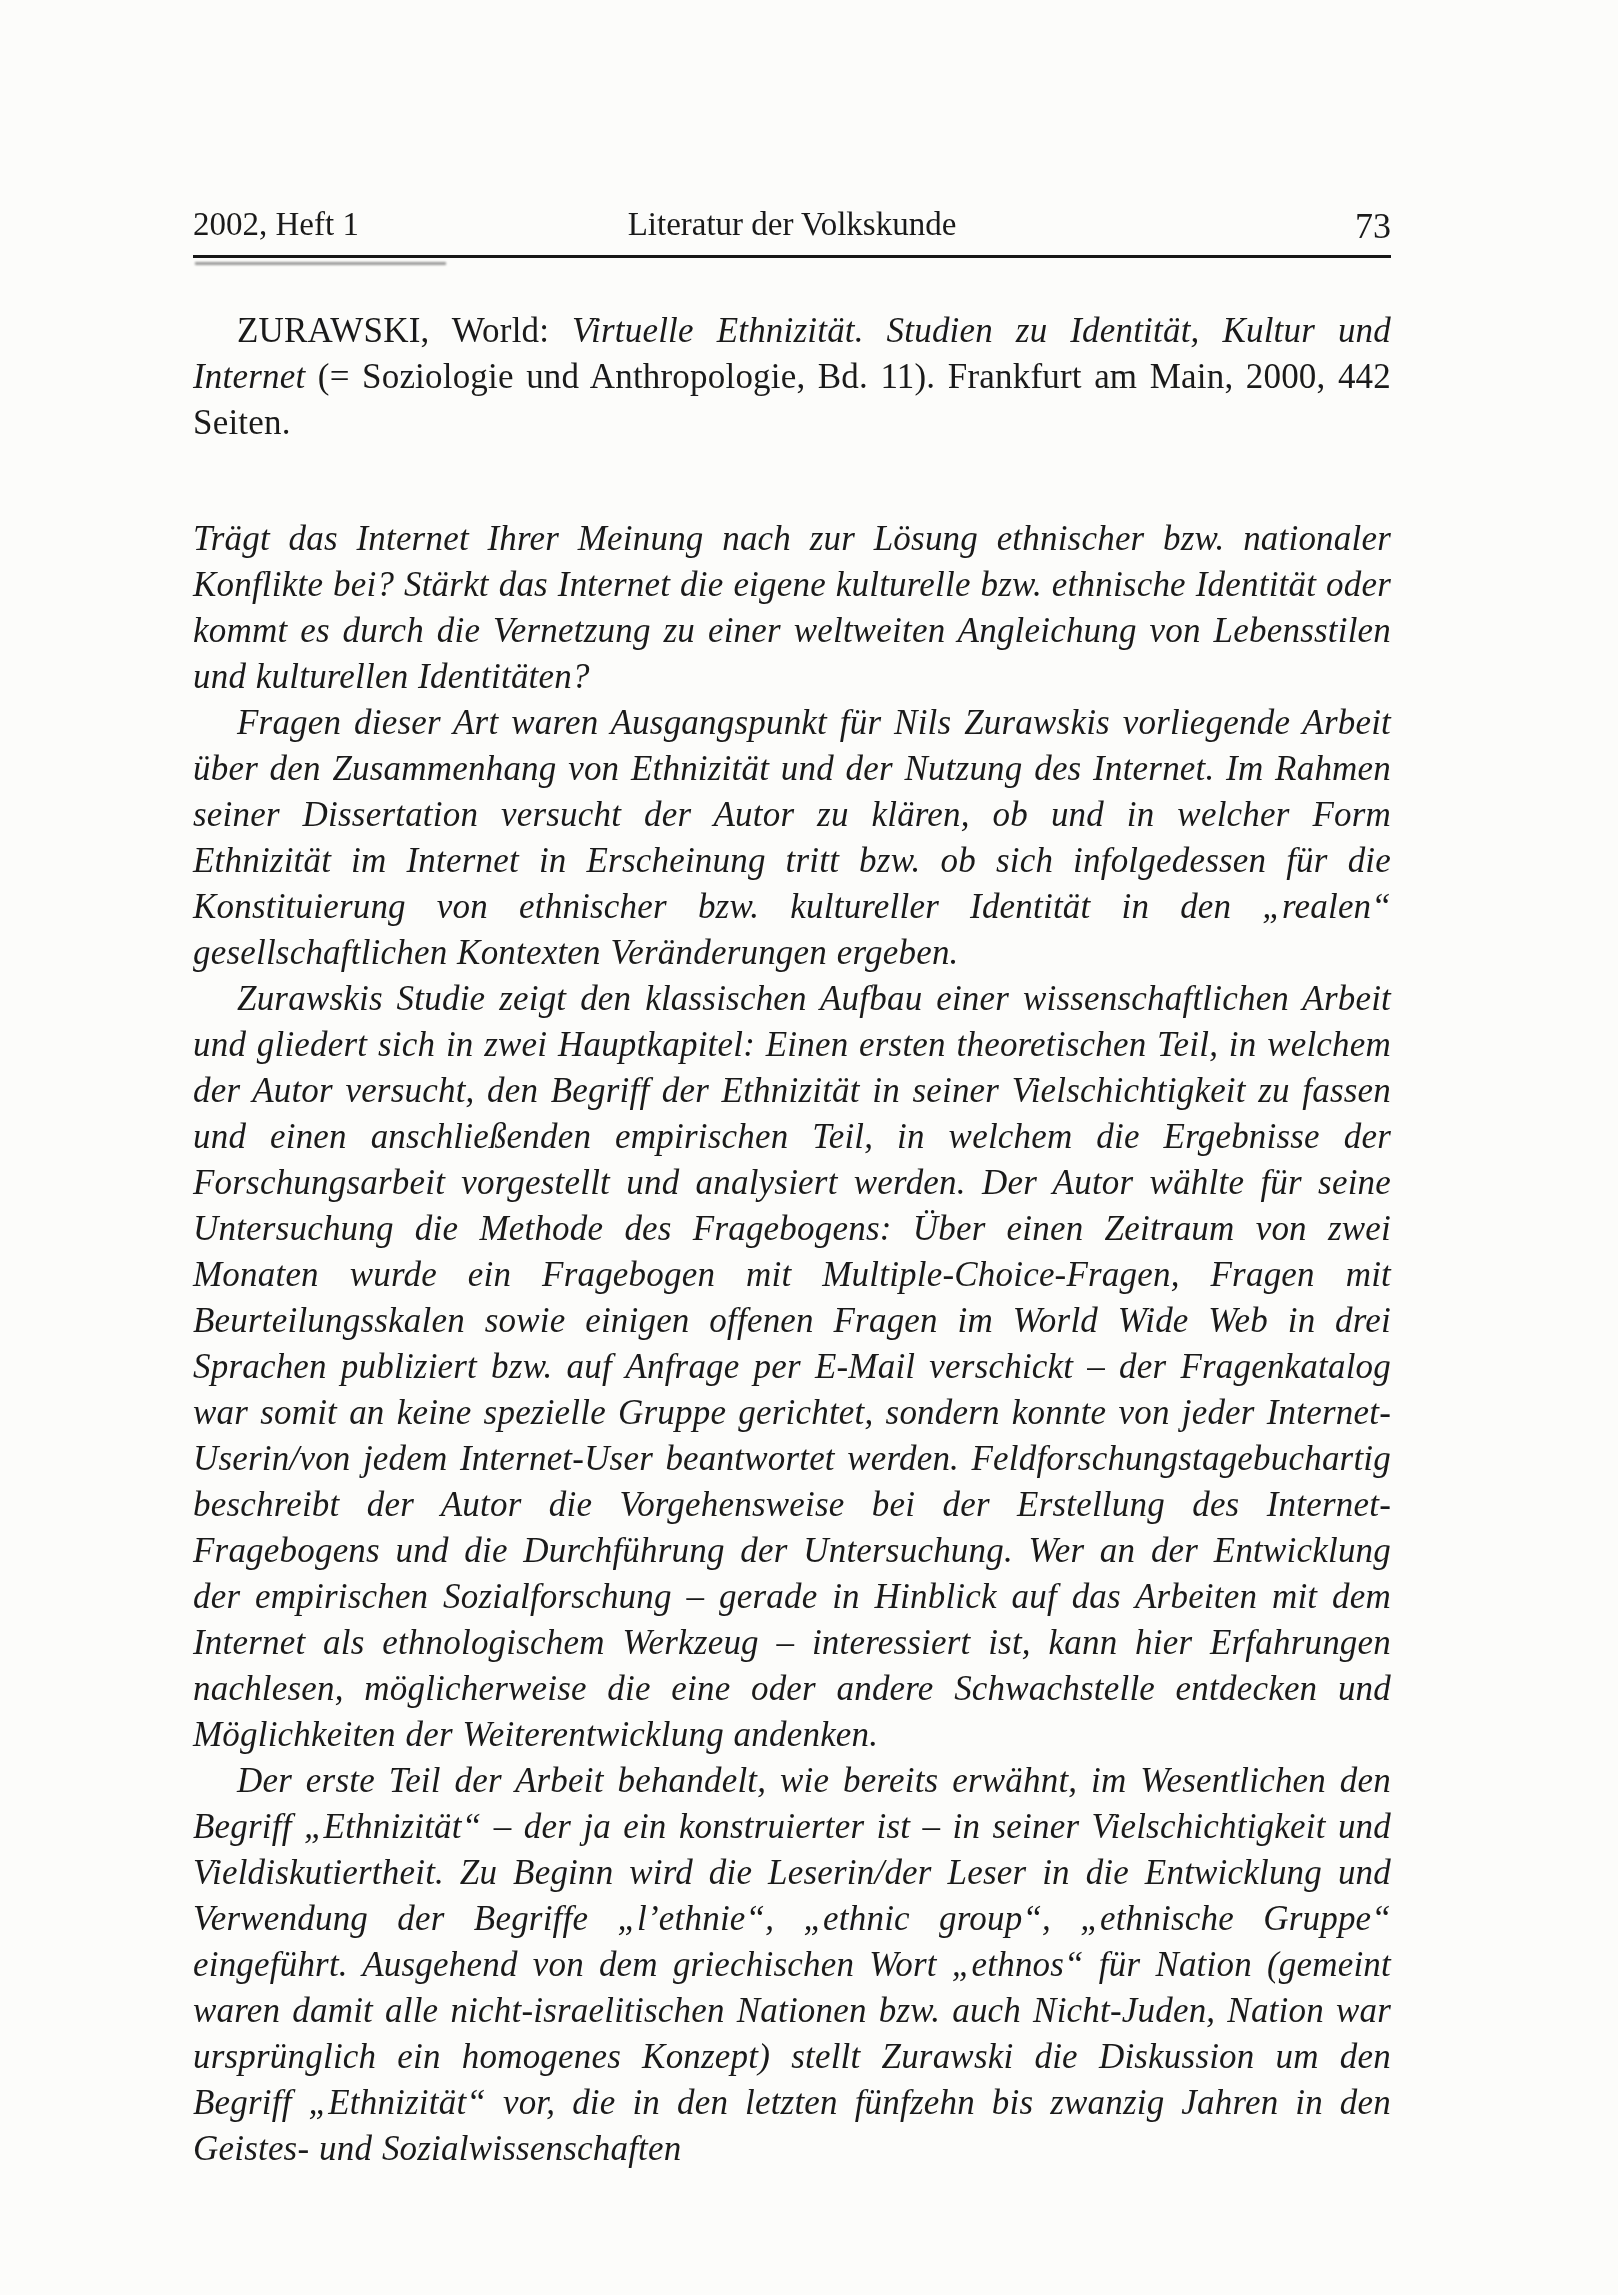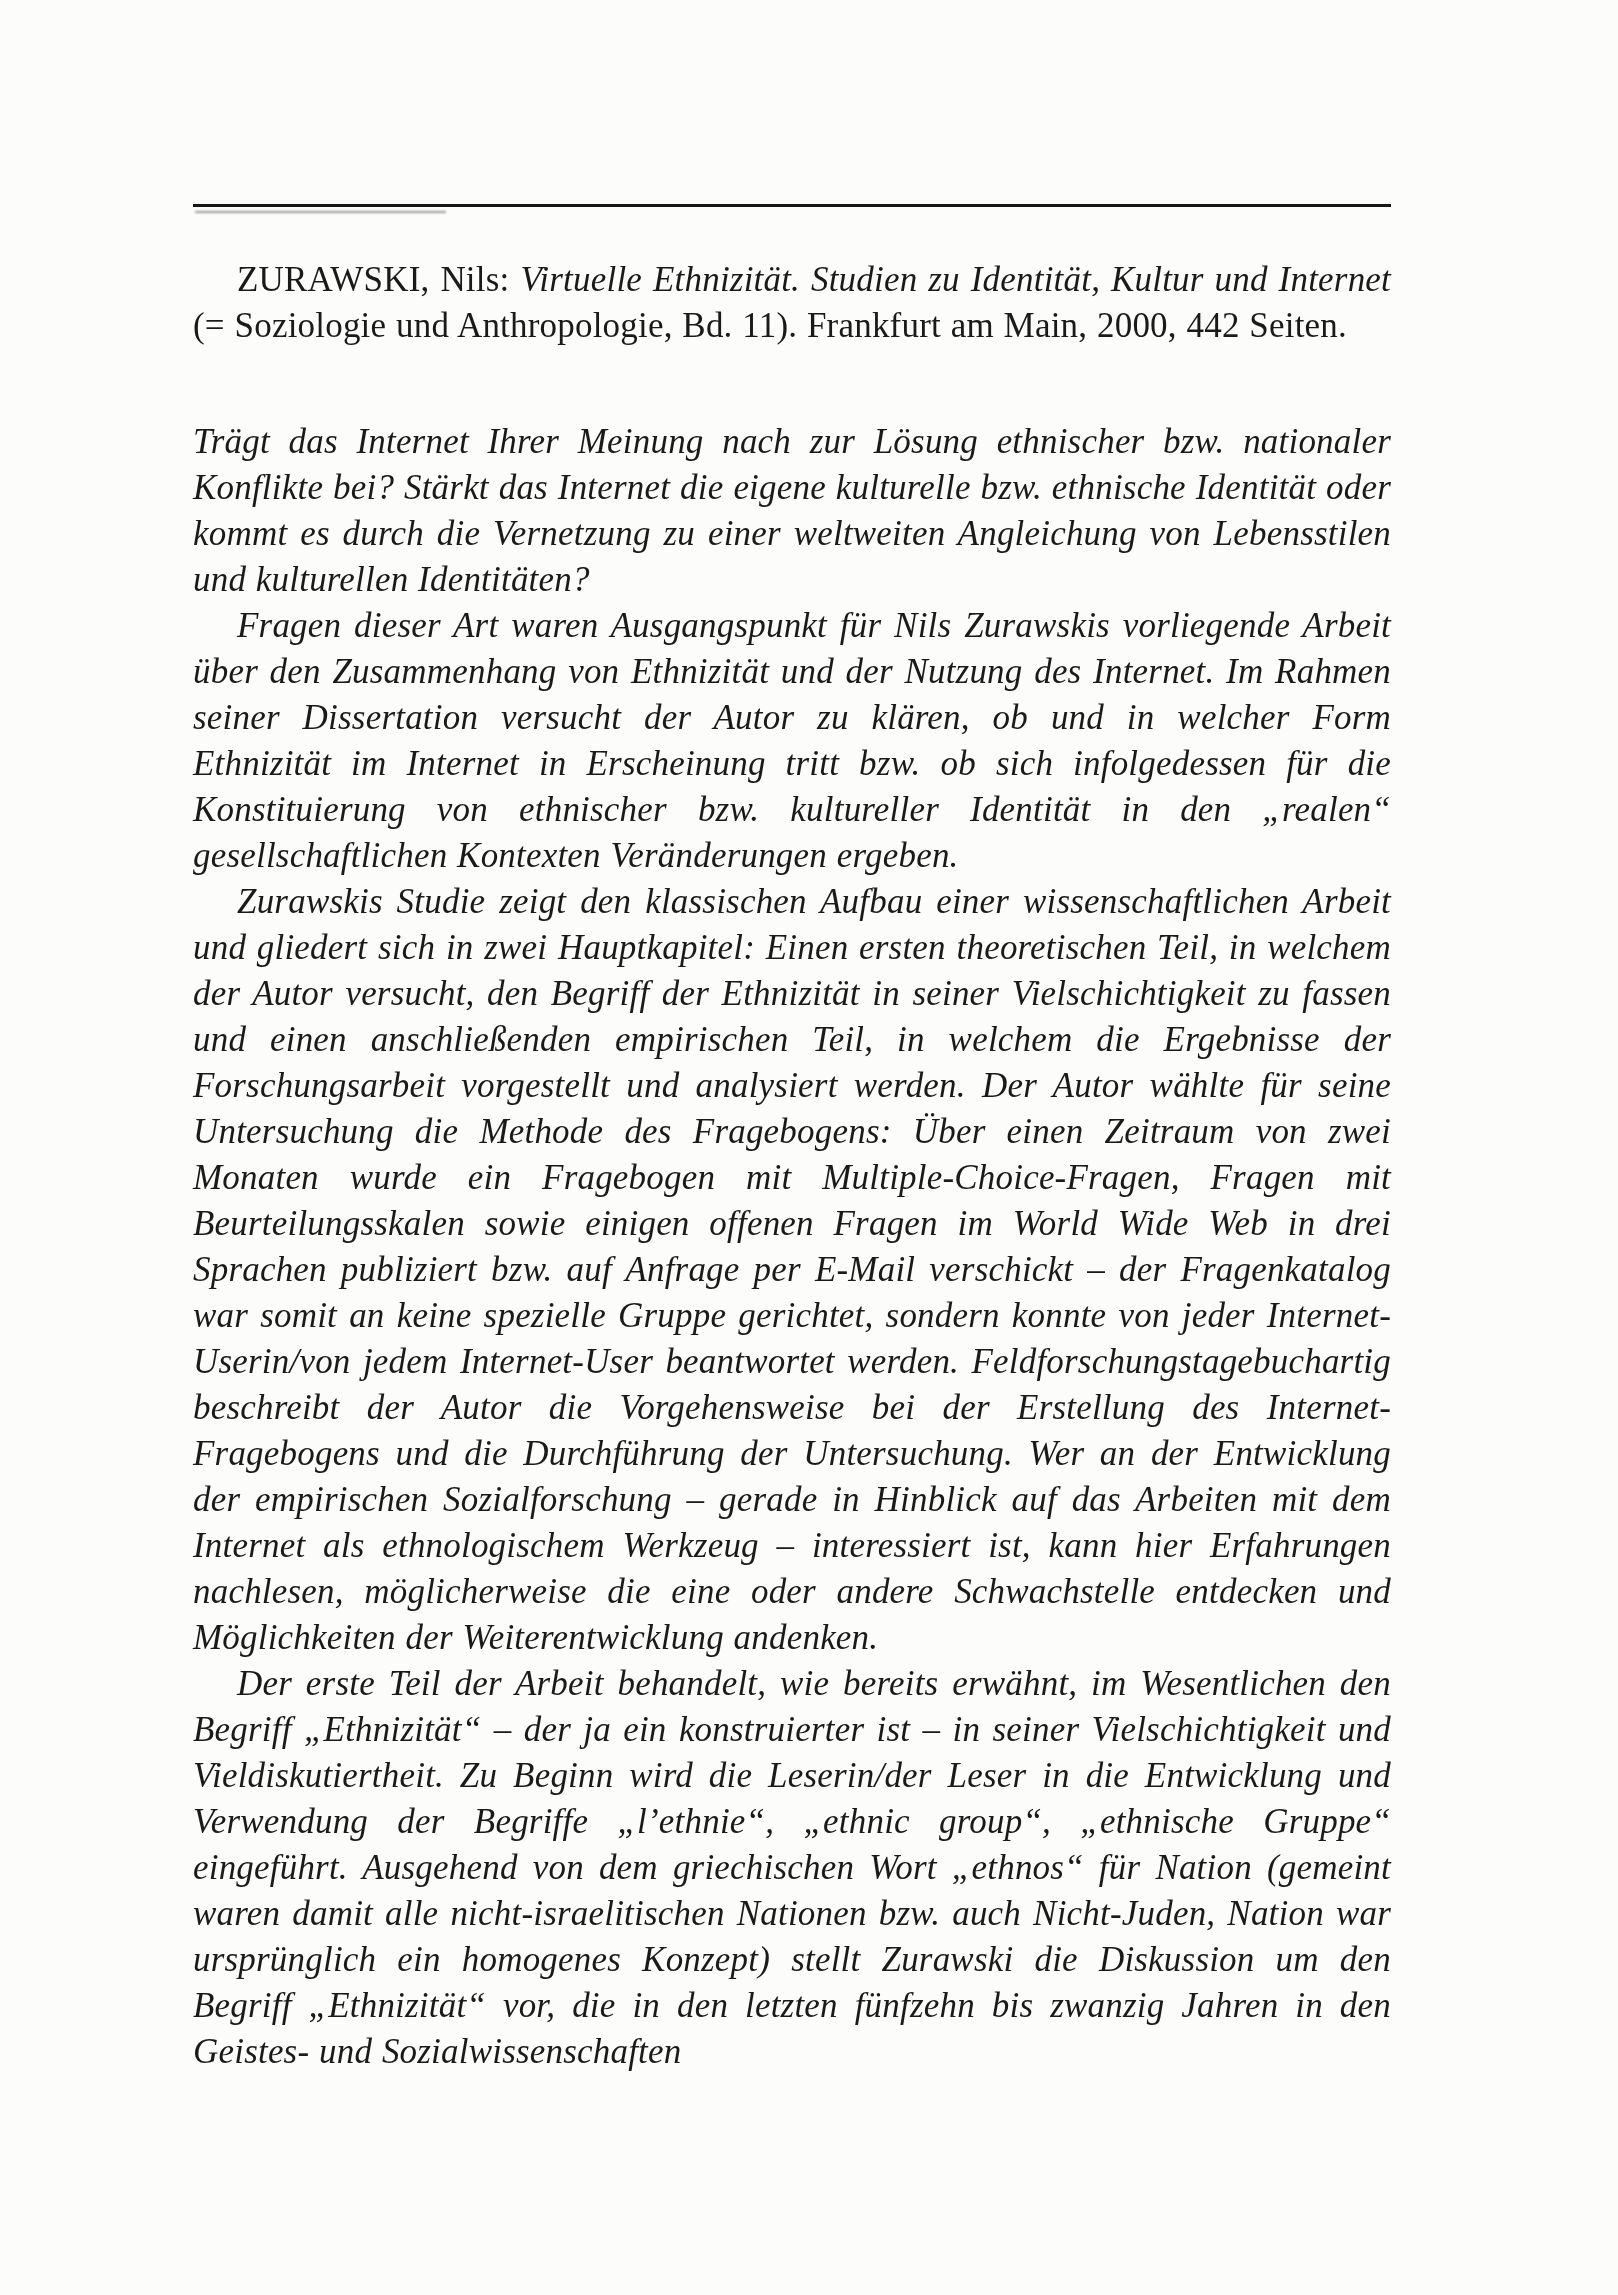--- a/index.html
+++ b/index.html
@@ -84,26 +84,31 @@
   }
   .body-par.indent {
     text-indent: 44px;
   }
 </style>
 </head>
 <body>
 
 <div class="scan-page">
 
+  <header class="page-header">
+    <span class="hdr-left">2002, Heft 1</span>
+    <span class="hdr-center">Literatur der Volkskunde</span>
+    <span class="hdr-right">73</span>
+  </header>
 
   <div class="rule"></div>
 
   <main class="text-block">
 
-    <p class="citation"><span>ZURAWSKI, Nils: </span><em>Virtuelle Ethnizität. Studien zu Identität, Kultur und Internet</em><span> (= Soziologie und Anthropologie, Bd. 11). Frankfurt am Main, 2000, 442 Seiten.</span></p>
+    <p class="citation"><span>ZURAWSKI, World: </span><em>Virtuelle Ethnizität. Studien zu Identität, Kultur und Internet</em><span> (= Soziologie und Anthropologie, Bd. 11). Frankfurt am Main, 2000, 442 Seiten.</span></p>
 
     <p class="body-par">Trägt das Internet Ihrer Meinung nach zur Lösung ethnischer bzw. nationaler Konflikte bei? Stärkt das Internet die eigene kulturelle bzw. ethnische Identität oder kommt es durch die Vernetzung zu einer weltweiten Angleichung von Lebensstilen und kulturellen Identitäten?</p>
 
     <p class="body-par indent">Fragen dieser Art waren Ausgangspunkt für Nils Zurawskis vorliegende Arbeit über den Zusammenhang von Ethnizität und der Nutzung des Internet. Im Rahmen seiner Dissertation versucht der Autor zu klären, ob und in welcher Form Ethnizität im Internet in Erscheinung tritt bzw. ob sich infolgedessen für die Konstituierung von ethnischer bzw. kultureller Identität in den „realen“ gesellschaftlichen Kontexten Veränderungen ergeben.</p>
 
     <p class="body-par indent">Zurawskis Studie zeigt den klassischen Aufbau einer wissenschaftlichen Arbeit und gliedert sich in zwei Hauptkapitel: Einen ersten theoretischen Teil, in welchem der Autor versucht, den Begriff der Ethnizität in seiner Vielschichtigkeit zu fassen und einen anschließenden empirischen Teil, in welchem die Ergebnisse der Forschungsarbeit vorgestellt und analysiert werden. Der Autor wählte für seine Untersuchung die Methode des Fragebogens: Über einen Zeitraum von zwei Monaten wurde ein Fragebogen mit Multiple-Choice-Fragen, Fragen mit Beurteilungsskalen sowie einigen offenen Fragen im World Wide Web in drei Sprachen publiziert bzw. auf Anfrage per E-Mail verschickt – der Fragenkatalog war somit an keine spezielle Gruppe gerichtet, sondern konnte von jeder Internet-Userin/von jedem Internet-User beantwortet werden. Feldforschungstagebuchartig beschreibt der Autor die Vorgehensweise bei der Erstellung des Internet-Fragebogens und die Durchführung der Untersuchung. Wer an der Entwicklung der empirischen Sozialforschung – gerade in Hinblick auf das Arbeiten mit dem Internet als ethnologischem Werkzeug – interessiert ist, kann hier Erfahrungen nachlesen, möglicherweise die eine oder andere Schwachstelle entdecken und Möglichkeiten der Weiterentwicklung andenken.</p>
 
     <p class="body-par indent">Der erste Teil der Arbeit behandelt, wie bereits erwähnt, im Wesentlichen den Begriff „Ethnizität“ – der ja ein konstruierter ist – in seiner Vielschichtigkeit und Vieldiskutiertheit. Zu Beginn wird die Leserin/der Leser in die Entwicklung und Verwendung der Begriffe „l’ethnie“, „ethnic group“, „ethnische Gruppe“ eingeführt. Ausgehend von dem griechischen Wort „ethnos“ für Nation (gemeint waren damit alle nicht-israelitischen Nationen bzw. auch Nicht-Juden, Nation war ursprünglich ein homogenes Konzept) stellt Zurawski die Diskussion um den Begriff „Ethnizität“ vor, die in den letzten fünfzehn bis zwanzig Jahren in den Geistes- und Sozialwissenschaften</p>
 
   </main>

